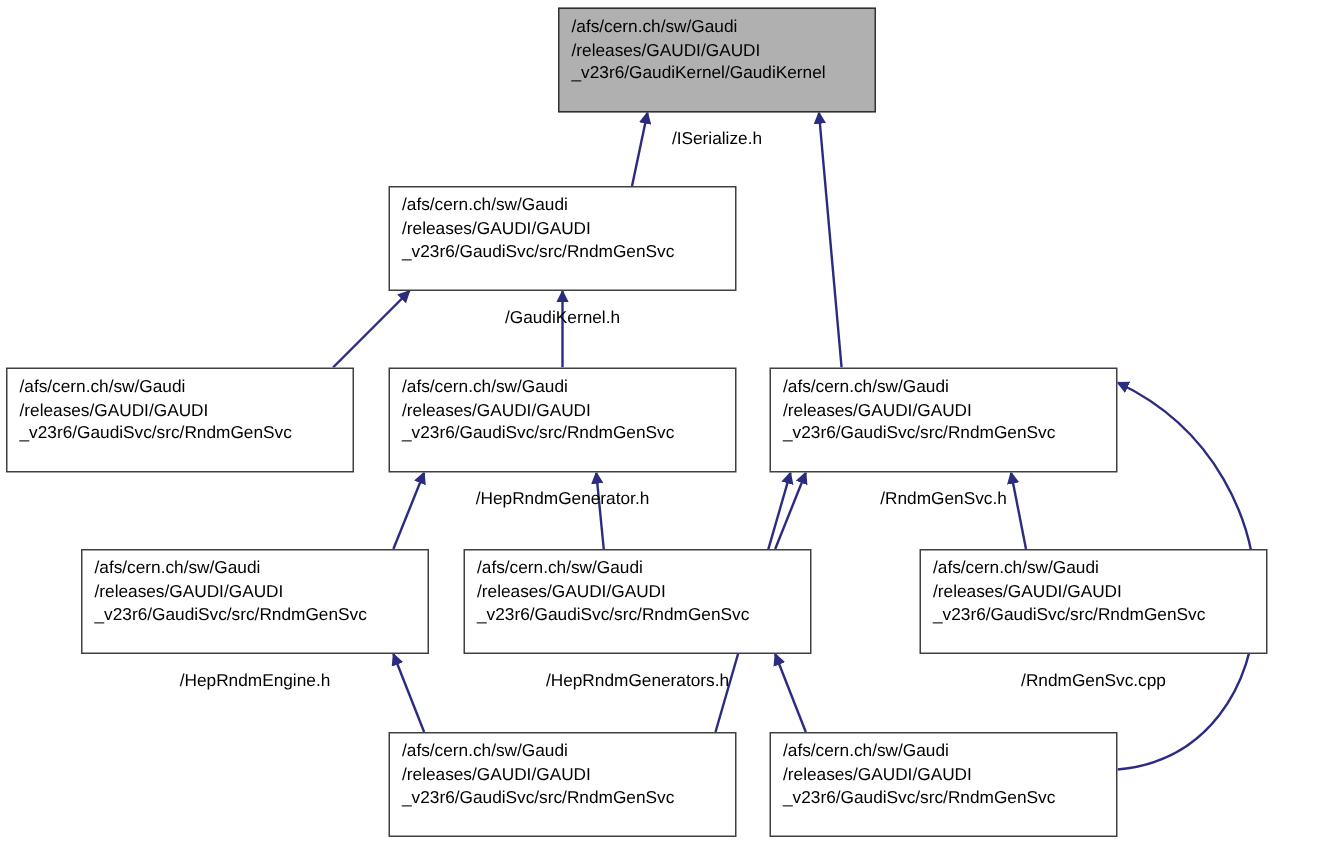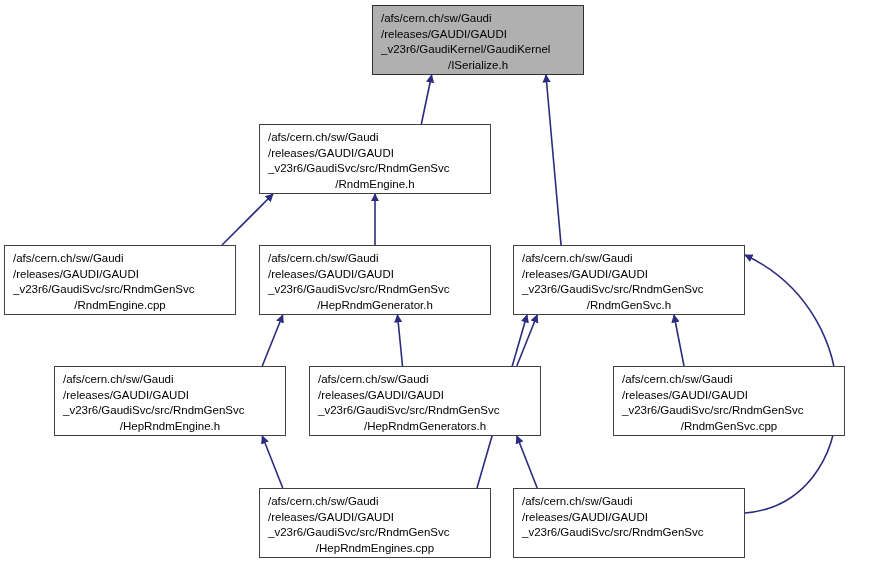--- a/index.html
+++ b/index.html
@@ -46,20 +46,21 @@
     display: block;
   }
   .node .ln.l0,
   .node .ln.l1,
   .node .ln.l2 {
     text-align: left;
     padding-left: 8px;
   }
   .node .ln.l3 {
     text-align: center;
+    margin-top: 28px;
   }
 </style>
 </head>
 <body>
 
 <div id="graph">
 
   <svg id="edge-layer" width="878" height="563" viewBox="0 0 878 563" xmlns="http://www.w3.org/2000/svg">
     <defs>
       <marker id="ah" viewBox="0 0 10 10" refX="9" refY="5" markerWidth="5.2" markerHeight="5.2" orient="auto-start-reverse">
@@ -77,22 +78,22 @@
         <line x1="684" y1="366" x2="674" y2="315" marker-end="url(#ah)" stroke="#2b2b7f" stroke-width="1.6" fill="none"></line>
         <line x1="282.75" y1="488" x2="262.25" y2="436" marker-end="url(#ah)" stroke="#2b2b7f" stroke-width="1.6" fill="none"></line>
         <line x1="477" y1="488" x2="527" y2="315" marker-end="url(#ah)" stroke="#2b2b7f" stroke-width="1.6" fill="none"></line>
         <line x1="537.2" y1="488" x2="516.8" y2="436" marker-end="url(#ah)" stroke="#2b2b7f" stroke-width="1.6" fill="none"></line>
         <path d="M 745 513 C 863 503 873 315 745 255" marker-end="url(#ah)" stroke="#2b2b7f" stroke-width="1.6" fill="none"></path>
       </g>
   </svg>
 
   <div id="nodes-layer">
       <div class="node root" style="left: 372px; top: 5px; width: 212px; height: 70px;"><span class="ln l0">/afs/cern.ch/sw/Gaudi</span><span class="ln l1">/releases/GAUDI/GAUDI</span><span class="ln l2">_v23r6/GaudiKernel/GaudiKernel</span><span class="ln l3">/ISerialize.h</span></div>
-      <div class="node" style="left: 259px; top: 124px; width: 232px; height: 70px;"><span class="ln l0">/afs/cern.ch/sw/Gaudi</span><span class="ln l1">/releases/GAUDI/GAUDI</span><span class="ln l2">_v23r6/GaudiSvc/src/RndmGenSvc</span><span class="ln l3">/RndmEngine.h</span></div>
-      <div class="node" style="left: 4px; top: 245px; width: 232px; height: 70px;"><span class="ln l0">/afs/cern.ch/sw/Gaudi</span><span class="ln l1">/releases/GAUDI/GAUDI</span><span class="ln l2">_v23r6/GaudiSvc/src/RndmGenSvc</span><span class="ln l3">/RndmEngine.cpp</span></div>
+      <div class="node" style="left: 259px; top: 124px; width: 232px; height: 70px;"><span class="ln l0">/afs/cern.ch/sw/Gaudi</span><span class="ln l1">/releases/GAUDI/GAUDI</span><span class="ln l2">_v23r6/GaudiSvc/src/RndmGenSvc</span><span class="ln l3">/GaudiKernel.h</span></div>
+      <div class="node" style="left: 4px; top: 245px; width: 232px; height: 70px;"><span class="ln l0">/afs/cern.ch/sw/Gaudi</span><span class="ln l1">/releases/GAUDI/GAUDI</span><span class="ln l2">_v23r6/GaudiSvc/src/RndmGenSvc</span></div>
       <div class="node" style="left: 259px; top: 245px; width: 232px; height: 70px;"><span class="ln l0">/afs/cern.ch/sw/Gaudi</span><span class="ln l1">/releases/GAUDI/GAUDI</span><span class="ln l2">_v23r6/GaudiSvc/src/RndmGenSvc</span><span class="ln l3">/HepRndmGenerator.h</span></div>
       <div class="node" style="left: 513px; top: 245px; width: 232px; height: 70px;"><span class="ln l0">/afs/cern.ch/sw/Gaudi</span><span class="ln l1">/releases/GAUDI/GAUDI</span><span class="ln l2">_v23r6/GaudiSvc/src/RndmGenSvc</span><span class="ln l3">/RndmGenSvc.h</span></div>
       <div class="node" style="left: 54px; top: 366px; width: 232px; height: 70px;"><span class="ln l0">/afs/cern.ch/sw/Gaudi</span><span class="ln l1">/releases/GAUDI/GAUDI</span><span class="ln l2">_v23r6/GaudiSvc/src/RndmGenSvc</span><span class="ln l3">/HepRndmEngine.h</span></div>
       <div class="node" style="left: 309px; top: 366px; width: 232px; height: 70px;"><span class="ln l0">/afs/cern.ch/sw/Gaudi</span><span class="ln l1">/releases/GAUDI/GAUDI</span><span class="ln l2">_v23r6/GaudiSvc/src/RndmGenSvc</span><span class="ln l3">/HepRndmGenerators.h</span></div>
       <div class="node" style="left: 613px; top: 366px; width: 232px; height: 70px;"><span class="ln l0">/afs/cern.ch/sw/Gaudi</span><span class="ln l1">/releases/GAUDI/GAUDI</span><span class="ln l2">_v23r6/GaudiSvc/src/RndmGenSvc</span><span class="ln l3">/RndmGenSvc.cpp</span></div>
       <div class="node" style="left: 259px; top: 488px; width: 232px; height: 70px;"><span class="ln l0">/afs/cern.ch/sw/Gaudi</span><span class="ln l1">/releases/GAUDI/GAUDI</span><span class="ln l2">_v23r6/GaudiSvc/src/RndmGenSvc</span><span class="ln l3">/HepRndmEngines.cpp</span></div>
       <div class="node" style="left: 513px; top: 488px; width: 232px; height: 70px;"><span class="ln l0">/afs/cern.ch/sw/Gaudi</span><span class="ln l1">/releases/GAUDI/GAUDI</span><span class="ln l2">_v23r6/GaudiSvc/src/RndmGenSvc</span></div>
     </div>
 
 </div>

